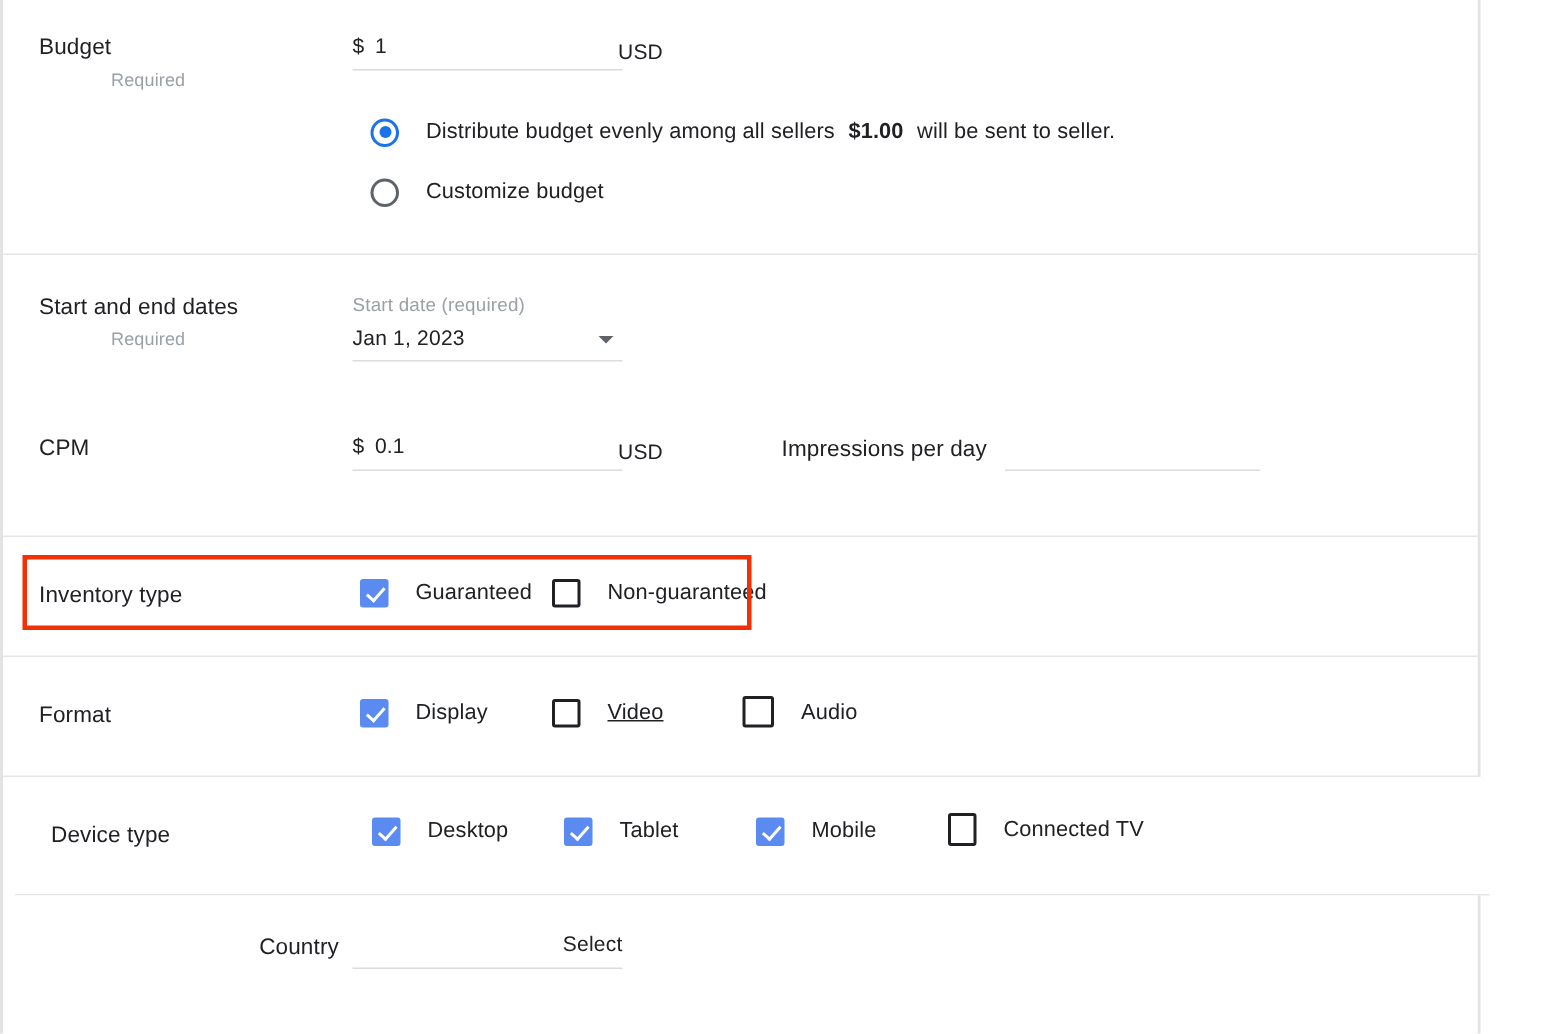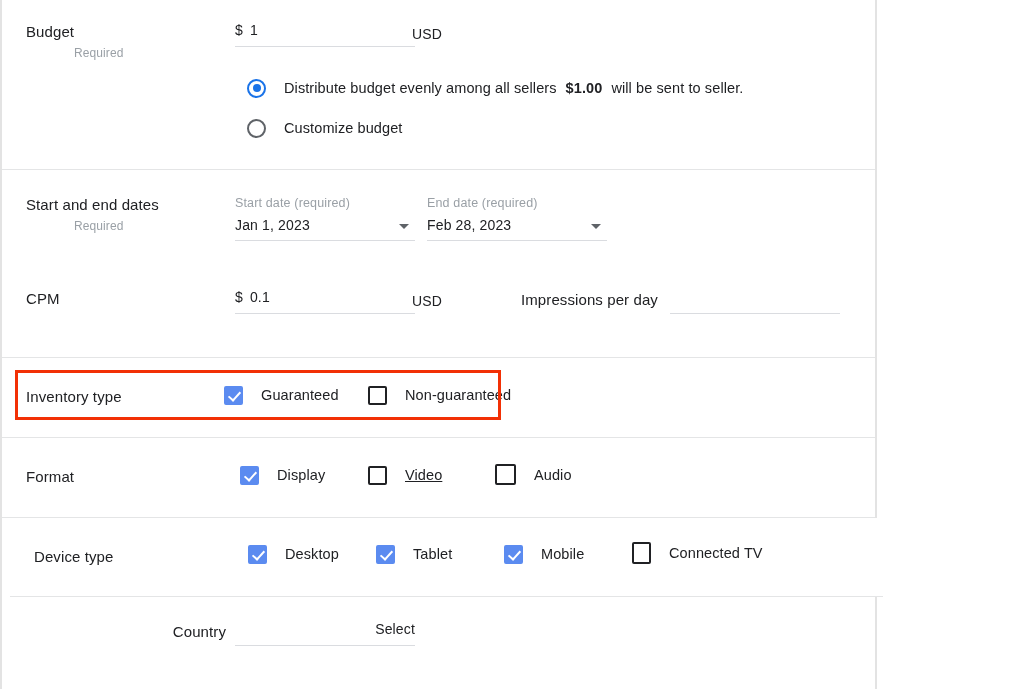--- a/index.html
+++ b/index.html
@@ -14,21 +14,21 @@
     height: 689px;
     font-family: "Liberation Sans", "DejaVu Sans", sans-serif;
     color: #202124;
     overflow: hidden;
     position: relative;
   }
 
   .form-root {
     position: absolute;
     left: 0; top: 0;
-    width: 877px;
+    width: 987px;
     height: 689px;
     background: #fff;
     border-left: 2px solid #e3e3e3;
     border-right: 2px solid #e3e3e3;
   }
 
   .section {
     position: relative;
     width: 100%;
     border-bottom: 1px solid #e4e5e6;
@@ -245,25 +245,20 @@
       <div class="label-main">Start and end dates</div>
       <div class="label-sub">Required</div>
     </div>
 
     <div class="select-field" style="left:233px; top:25px; width:180px;">
       <div class="select-floatlabel">Start date (required)</div>
       <div class="select-value">Jan 1, 2023</div>
       <span class="caret"></span>
     </div>
 
-    <div class="select-field" style="left:425px; top:25px; width:180px;">
-      <div class="select-floatlabel">End date (required)</div>
-      <div class="select-value">Feb 28, 2023</div>
-      <span class="caret"></span>
-    </div>
 
     <div class="label-col" style="top:119px;">
       <div class="label-main">CPM</div>
     </div>
 
     <div class="field" style="left:233px; top:117px; width:180px;">
       <div class="field-text">
         <span class="field-prefix">$</span><span>0.1</span>
       </div>
     </div>
@@ -273,21 +268,21 @@
     <div class="field" style="left:668px; top:117px; width:170px;">
       <div class="field-text">&nbsp;</div>
     </div>
   </div>
 
   <div class="section" style="height:80px;">
     <div class="label-col" style="top:29px;">
       <div class="label-main">Inventory type</div>
     </div>
 
-    <div class="check-item" style="left:222px; top:27px;">
+    <div class="check-item" style="left:238px; top:27px;">
       <span class="checkbox checked"></span>
       <span class="check-label">Guaranteed</span>
     </div>
 
     <div class="check-item" style="left:366px; top:27px;">
       <span class="checkbox"></span>
       <span class="check-label">Non-guaranteed</span>
     </div>
   </div>
 

